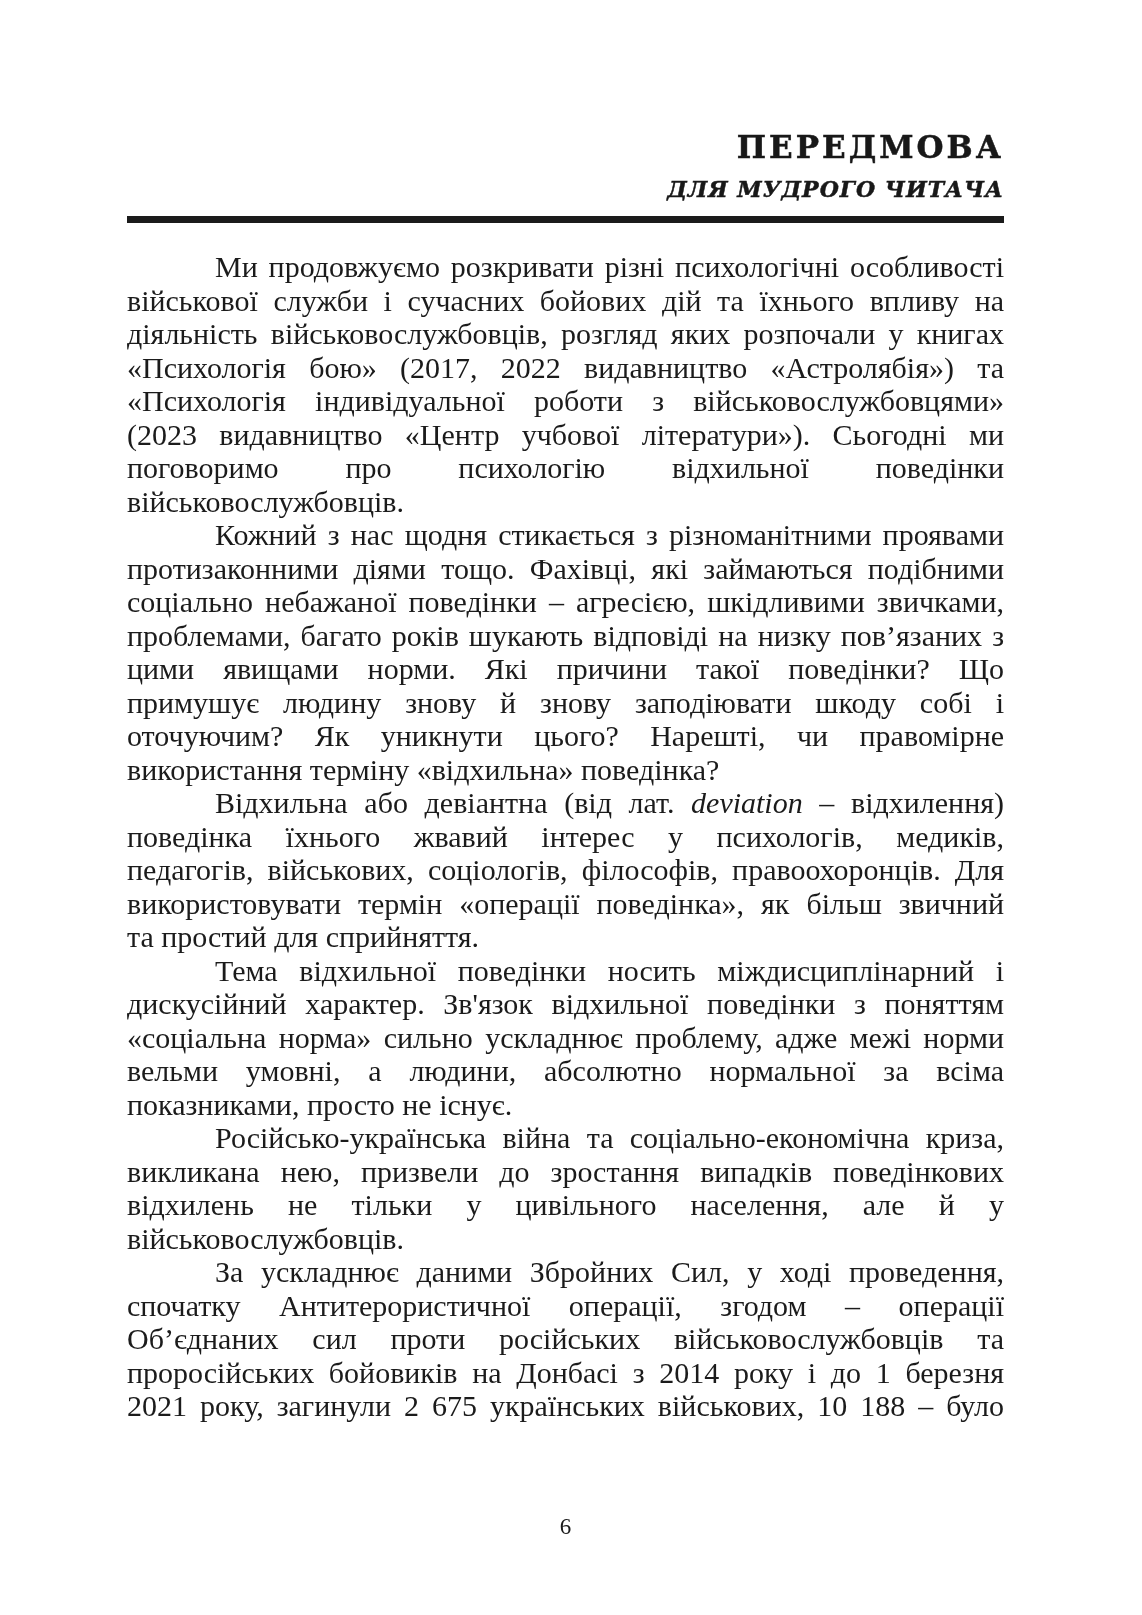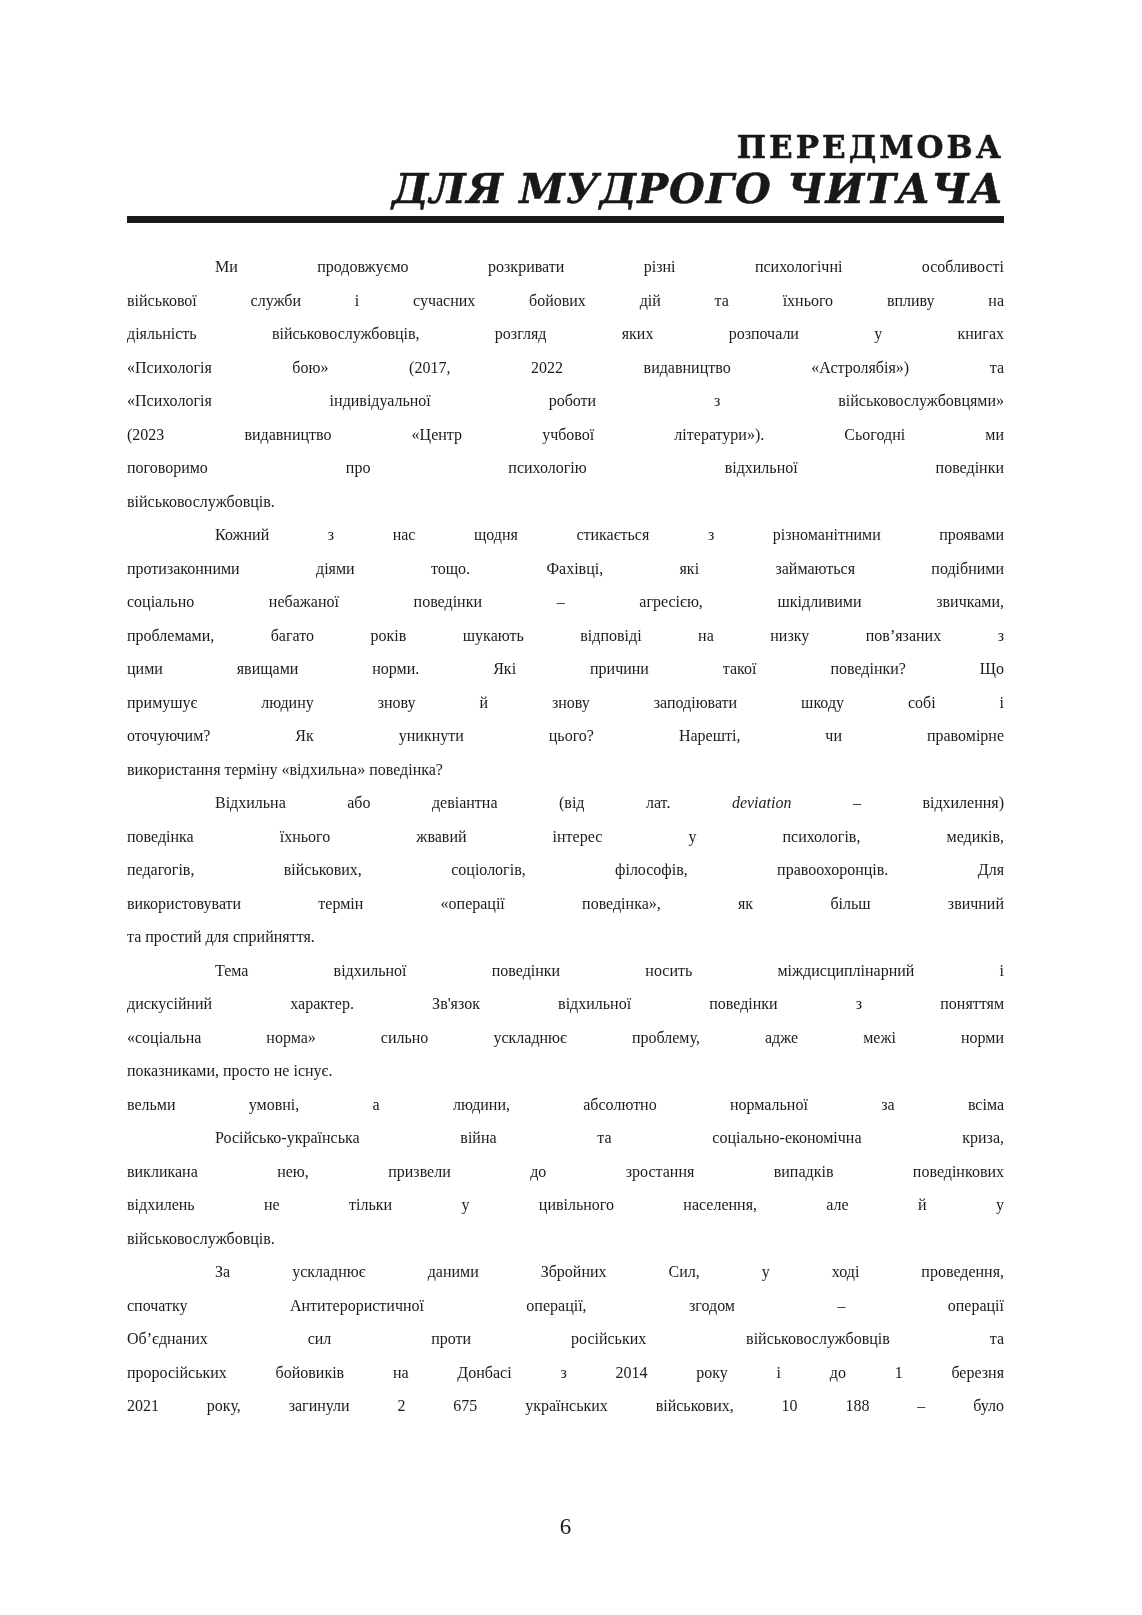--- a/index.html
+++ b/index.html
@@ -29,33 +29,33 @@
     font-weight: bold;
     color: #181818;
     -webkit-text-stroke: 0.5px #181818;
   }
   .heading-line1 {
     font-size: 31px;
     line-height: 42px;
     letter-spacing: 3px;
   }
   .heading-line2 {
-    font-size: 41px;
+    font-size: 22px;
     line-height: 42px;
     letter-spacing: 1px;
     font-style: italic;
   }
   .rule {
     height: 7px;
     background: #1b1b1b;
     margin-top: 6px;
   }
   .bodytext {
     margin-top: 27px;
-    font-size: 16px;
+    font-size: 30px;
     line-height: 33.5px;
   }
   .line {
     text-align: justify;
     text-align-last: justify;
   }
   .line.last {
     text-align-last: left;
   }
   .line.indent {
@@ -106,22 +106,22 @@
         <div class="line">оточуючим? Як уникнути цього? Нарешті, чи правомірне</div>
         <div class="line last">використання терміну «відхильна» поведінка?</div>
         <div class="line indent"><span>Відхильна або девіантна (від лат. </span><em>deviation</em><span> – відхилення)</span></div>
         <div class="line">поведінка їхнього жвавий інтерес у психологів, медиків,</div>
         <div class="line">педагогів, військових, соціологів, філософів, правоохоронців. Для</div>
         <div class="line">використовувати термін «операції поведінка», як більш звичний</div>
         <div class="line last">та простий для сприйняття.</div>
         <div class="line indent">Тема відхильної поведінки носить міждисциплінарний і</div>
         <div class="line">дискусійний характер. Зв'язок відхильної поведінки з поняттям</div>
         <div class="line">«соціальна норма» сильно ускладнює проблему, адже межі норми</div>
+        <div class="line">вельми умовні, а людини, абсолютно нормальної за всіма</div>
         <div class="line last">показниками, просто не існує.</div>
-        <div class="line">вельми умовні, а людини, абсолютно нормальної за всіма</div>
         <div class="line indent">Російсько-українська війна та соціально-економічна криза,</div>
         <div class="line">викликана нею, призвели до зростання випадків поведінкових</div>
         <div class="line">відхилень не тільки у цивільного населення, але й у</div>
         <div class="line last">військовослужбовців.</div>
         <div class="line indent">За ускладнює даними Збройних Сил, у ході проведення,</div>
         <div class="line">спочатку Антитерористичної операції, згодом – операції</div>
         <div class="line">Об’єднаних сил проти російських військовослужбовців та</div>
         <div class="line">проросійських бойовиків на Донбасі з 2014 року і до 1 березня</div>
         <div class="line">2021 року, загинули 2 675 українських військових, 10 188 – було</div>
       </div>

